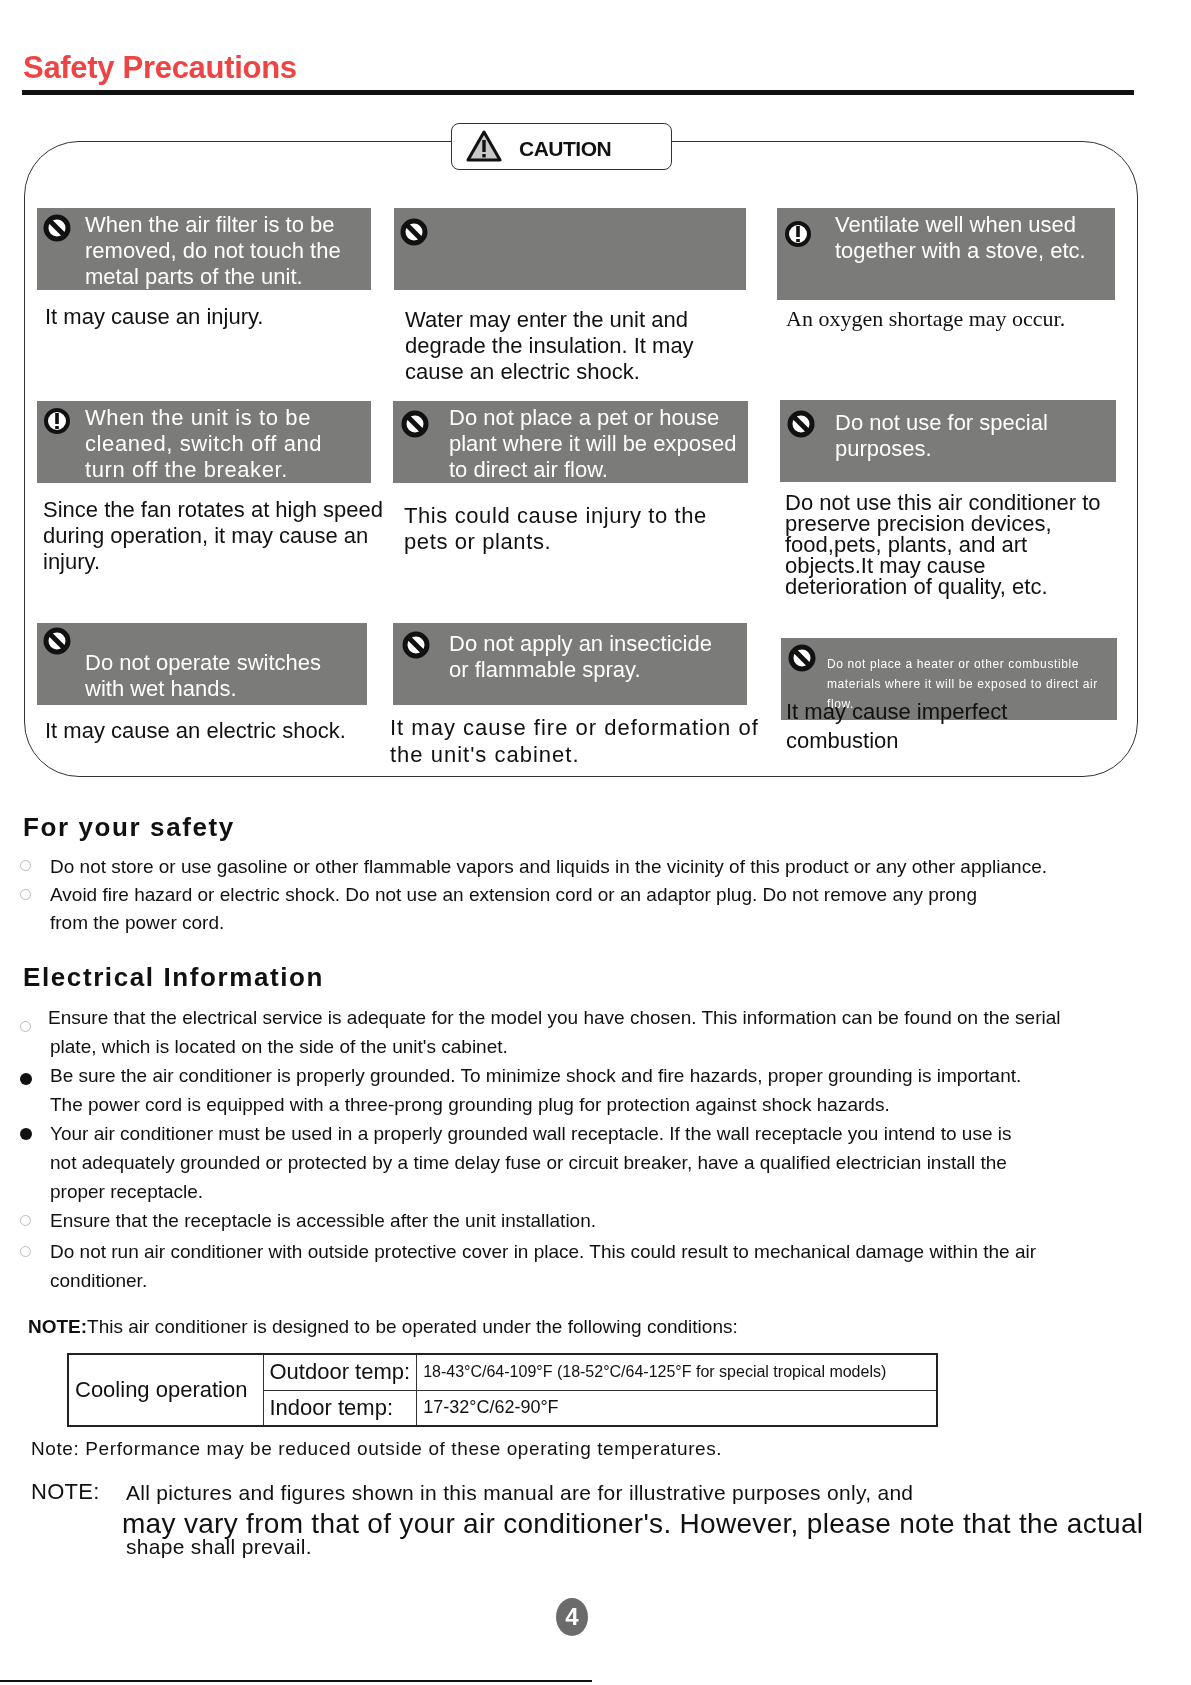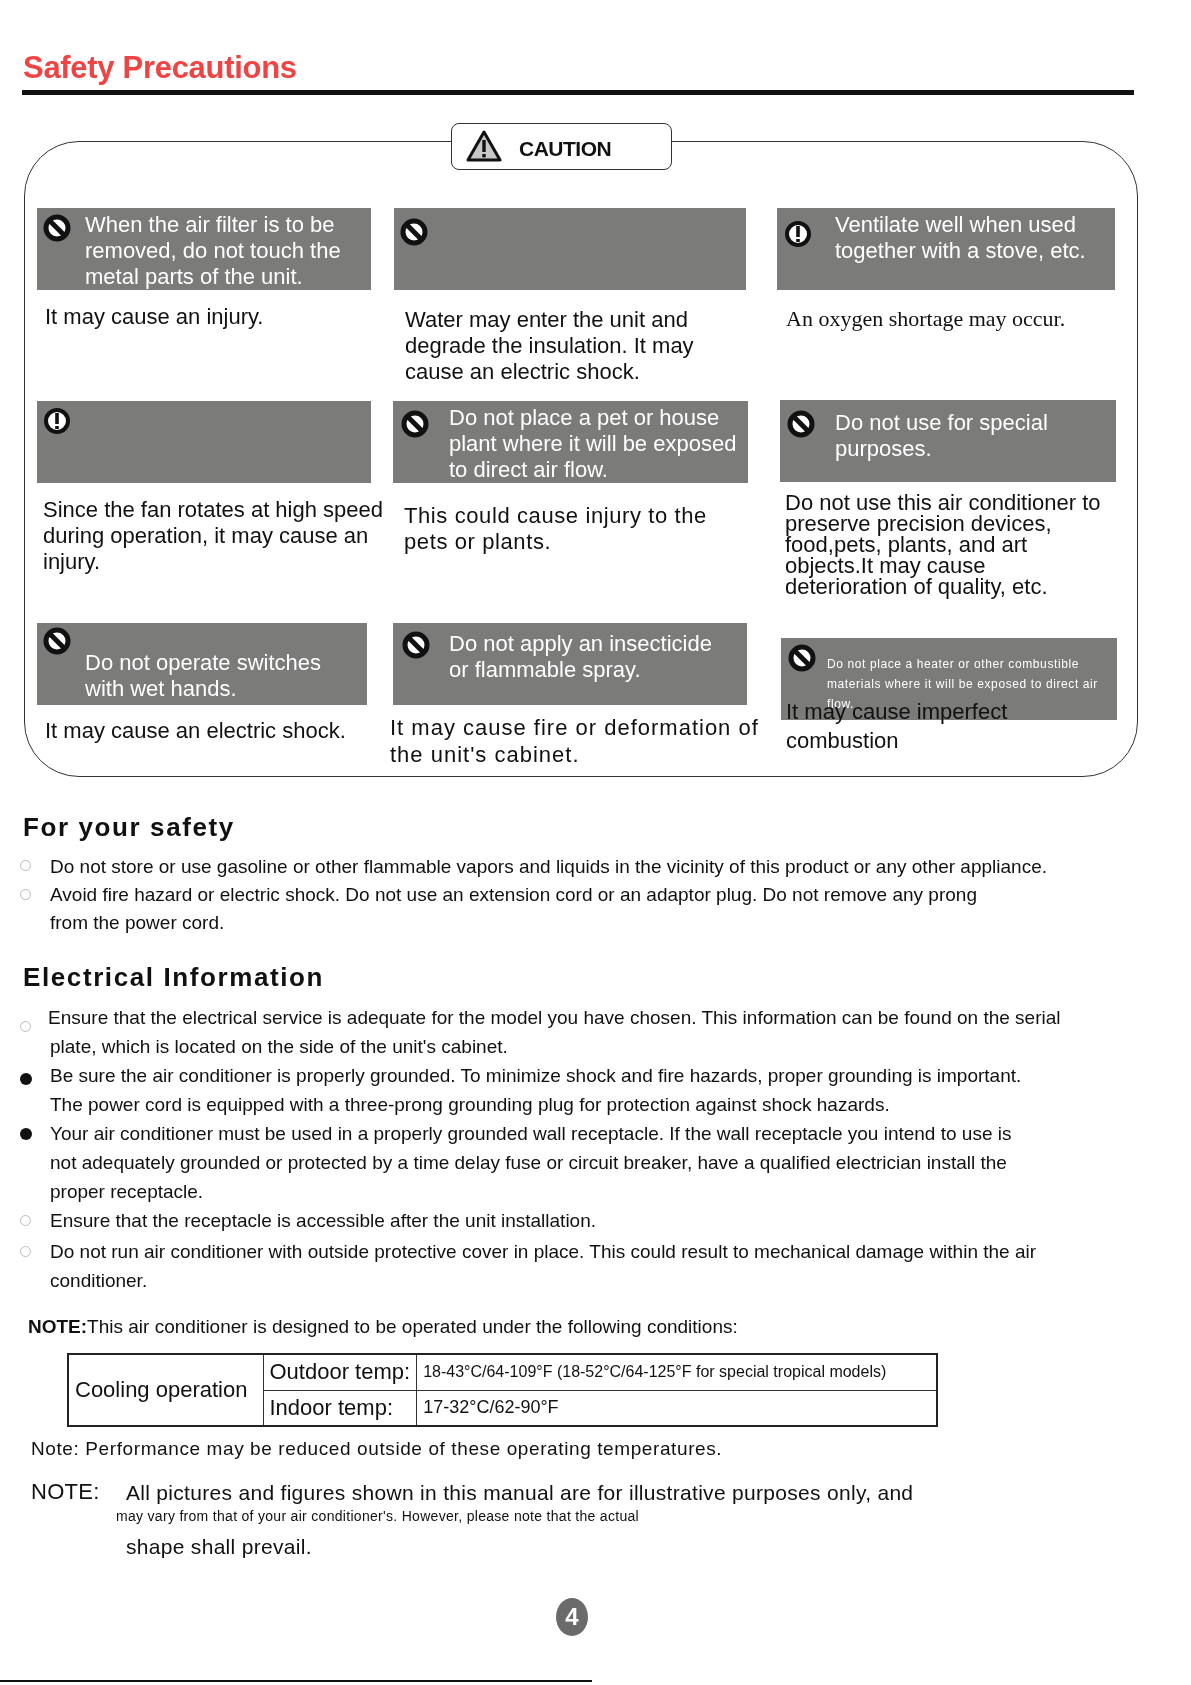--- a/index.html
+++ b/index.html
@@ -64,36 +64,37 @@
 <div class="card-body" style="left:45px;top:304px;width:330px;">It may cause an injury.</div>
 
 <div class="card-head" style="left:394px;top:208px;width:352px;height:82px;padding-top:16px;">
   <span class="ico" style="top:10px;"><svg width="28" height="28" viewBox="0 0 28 28">
         <circle cx="14" cy="14" r="11" fill="#fff" stroke="#111" stroke-width="5"></circle>
         <line x1="6.5" y1="6.5" x2="21.5" y2="21.5" stroke="#111" stroke-width="5"></line>
       </svg></span>
 </div>
 <div class="card-body" style="left:405px;top:307px;width:320px;">Water may enter the unit and degrade the insulation. It may cause an electric shock.</div>
 
-<div class="card-head" style="left:777px;top:208px;width:338px;height:82px;padding-left:58px;">
+<div class="card-head" style="left:777px;top:208px;width:338px;height:92px;padding-left:58px;">
   <span class="ico" style="left:7px;top:12px;"><svg width="28" height="28" viewBox="0 0 28 28">
         <circle cx="14" cy="14" r="11" fill="#fff" stroke="#111" stroke-width="4"></circle>
         <rect x="12.2" y="6" width="3.6" height="11" fill="#111"></rect>
         <rect x="12.2" y="19" width="3.6" height="3" fill="#111"></rect>
       </svg></span>
   <span>Ventilate well when used together with a stove, etc.</span>
 </div>
 <div class="card-body" style="left:786px;top:306px;width:340px;font-family:Liberation Serif, serif;">An oxygen shortage may occur.</div>
 
 <div class="card-head" style="left:37px;top:401px;width:334px;height:82px;letter-spacing:0.6px;">
   <span class="ico"><svg width="28" height="28" viewBox="0 0 28 28">
         <circle cx="14" cy="14" r="11" fill="#fff" stroke="#111" stroke-width="4"></circle>
         <rect x="12.2" y="6" width="3.6" height="11" fill="#111"></rect>
         <rect x="12.2" y="19" width="3.6" height="3" fill="#111"></rect>
       </svg></span>
+  <span>When the unit is to be cleaned, switch off and turn off the breaker.</span>
 </div>
 <div class="card-body" style="left:43px;top:497px;width:340px;">Since the fan rotates at high speed during operation, it may cause an injury.</div>
 
 <div class="card-head" style="left:393px;top:401px;width:355px;height:82px;padding-left:56px;">
   <span class="ico" style="left:8px;top:9px;"><svg width="28" height="28" viewBox="0 0 28 28">
         <circle cx="14" cy="14" r="11" fill="#fff" stroke="#111" stroke-width="5"></circle>
         <line x1="6.5" y1="6.5" x2="21.5" y2="21.5" stroke="#111" stroke-width="5"></line>
       </svg></span>
   <span>Do not place a pet or house plant where it will be exposed to direct air flow.</span>
 </div>
@@ -180,17 +181,17 @@
     <td class="sub">Indoor temp:</td>
     <td class="val" style="font-size:18px;">17-32°C/62-90°F</td>
   </tr>
 </tbody>
   </table>
 
 <div class="note" style="left:31px;top:1438px;font-size:19px;letter-spacing:0.6px;">Note: Performance may be reduced outside of these operating temperatures.</div>
 
 <div class="note" style="left:31px;top:1479px;font-size:22px;letter-spacing:0.3px;">NOTE:</div>
 <div class="note" style="left:126px;top:1481px;font-size:21px;letter-spacing:0.3px;">All pictures and figures shown in this manual are for illustrative purposes only, and</div>
-<div class="note" style="left:116px;top:1508px;font-size:14px;letter-spacing:0.3px;">may vary from that of your air conditioner's. However, please note that the actual</div>
+<div class="note" style="left:122px;top:1508px;font-size:28px;letter-spacing:0.3px;">may vary from that of your air conditioner's. However, please note that the actual</div>
 <div class="note" style="left:126px;top:1535px;font-size:21px;letter-spacing:0.3px;">shape shall prevail.</div>
 
 <div class="page-num">4</div>
 <div class="bottom-rule"></div>
 
 </body></html>

